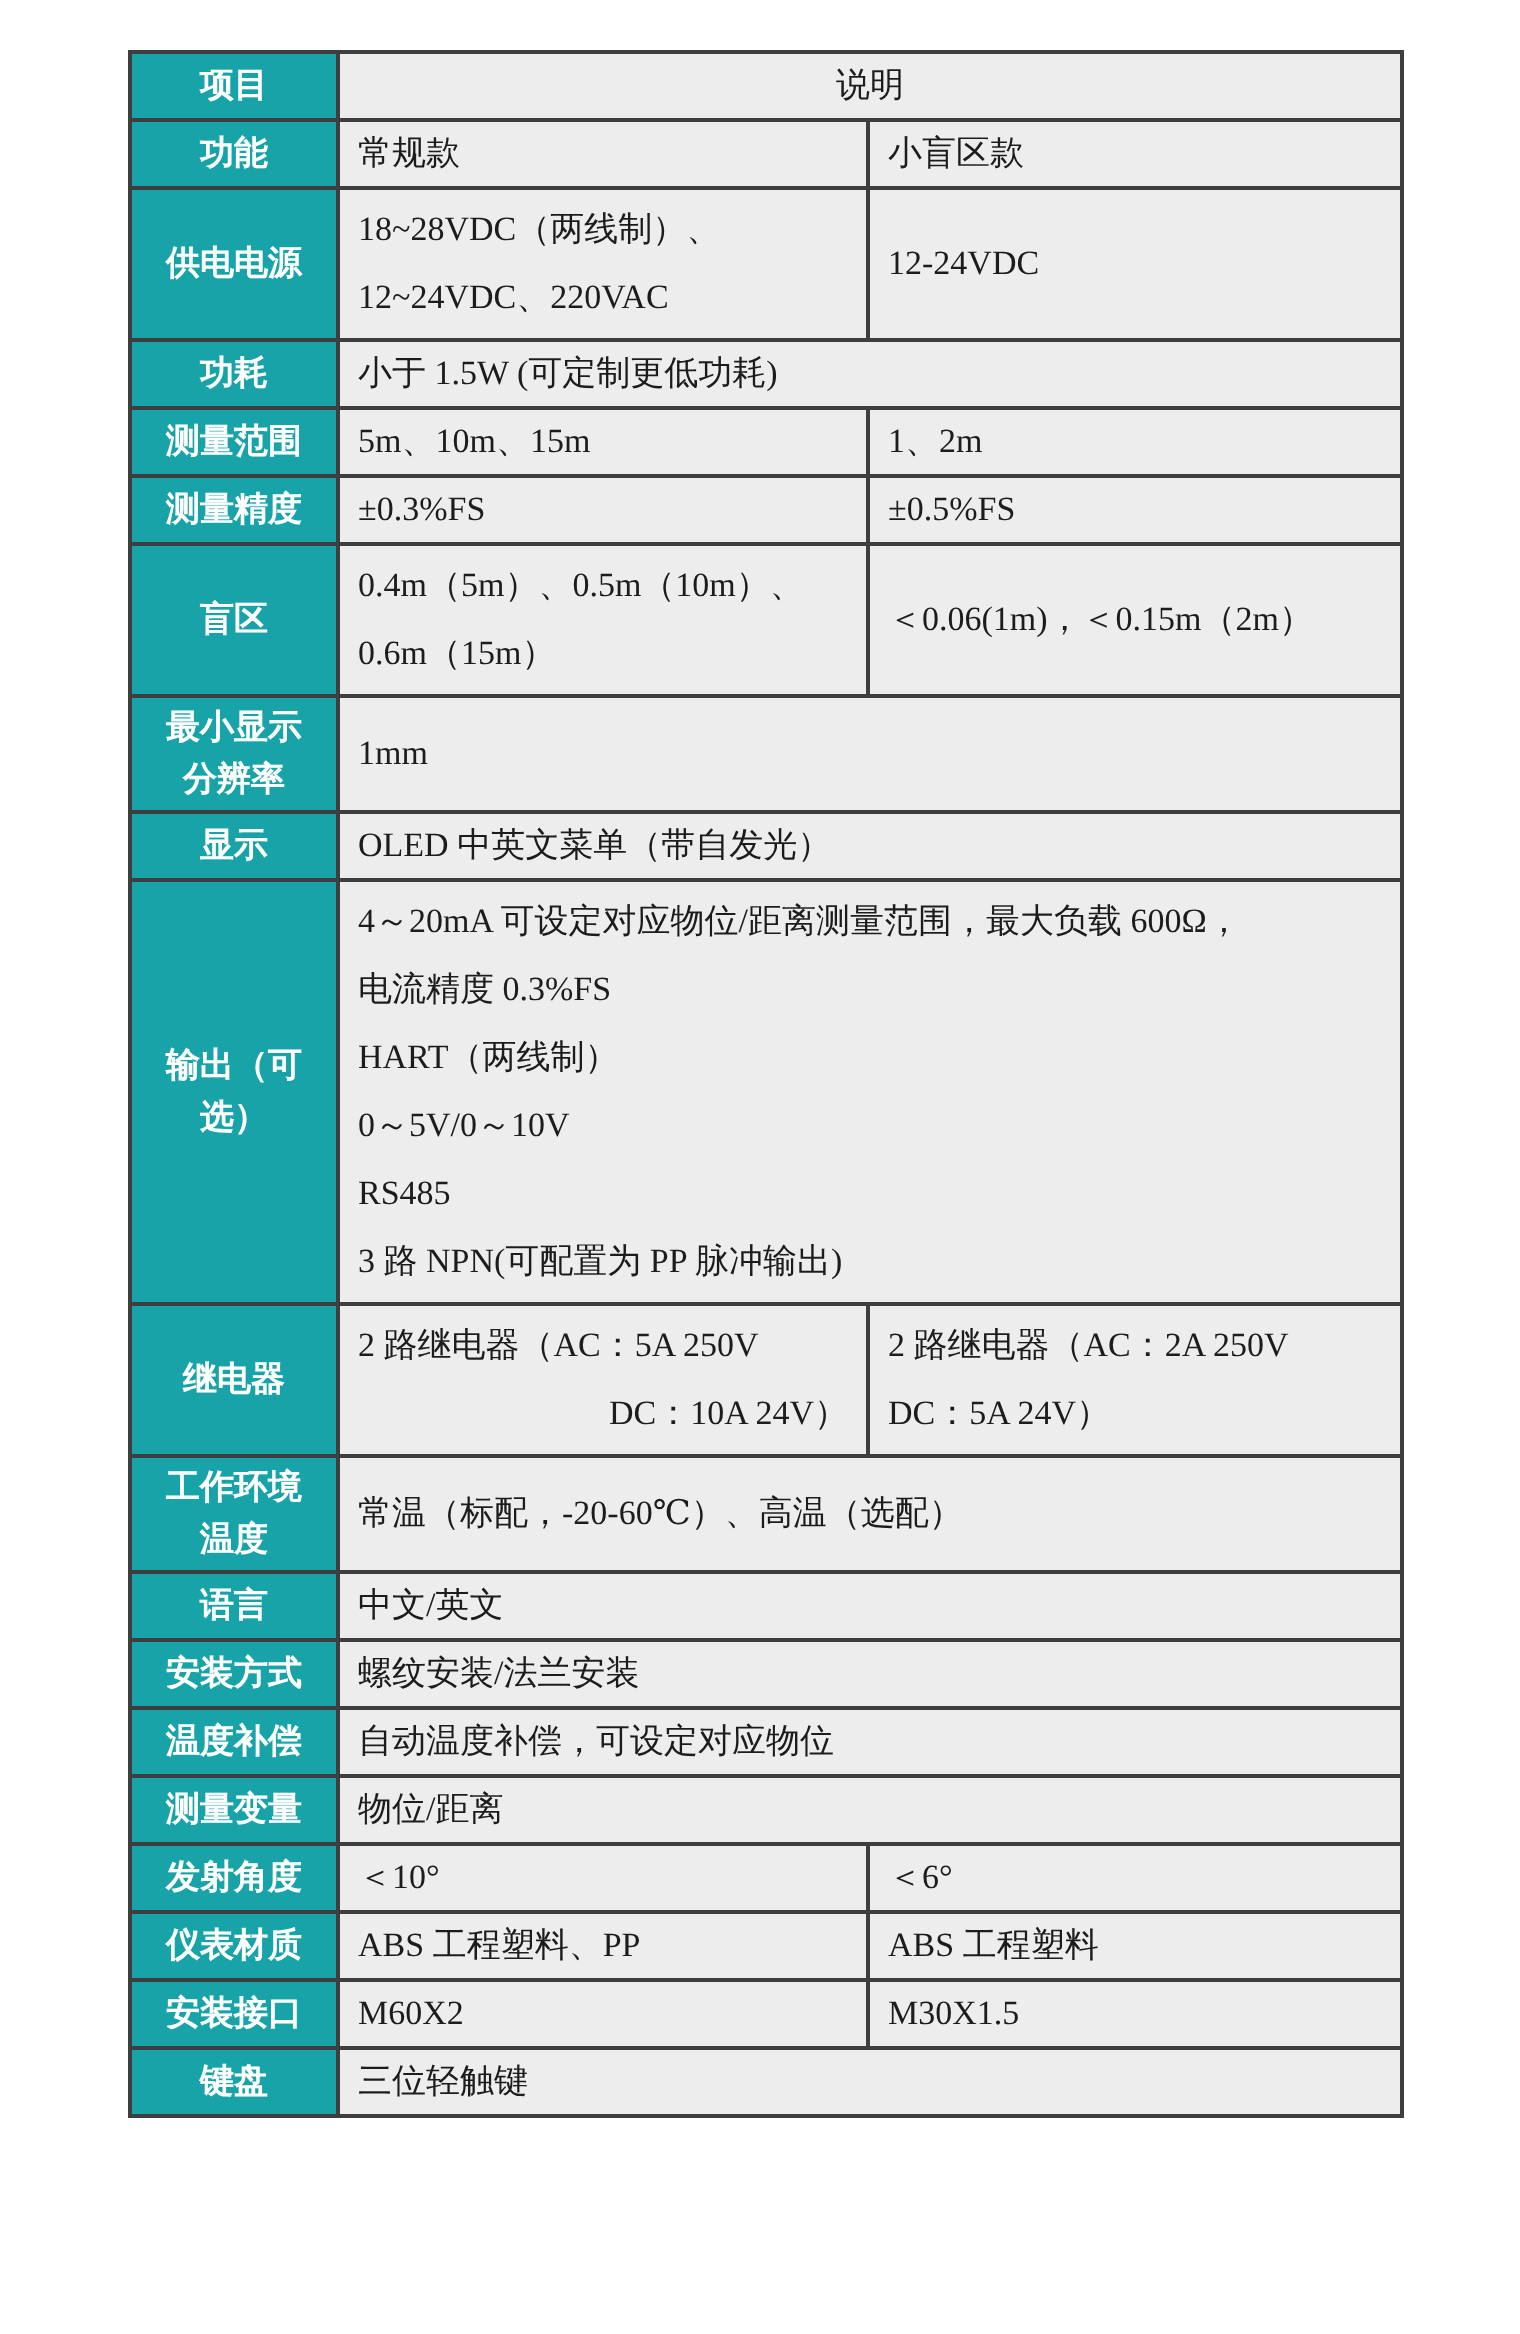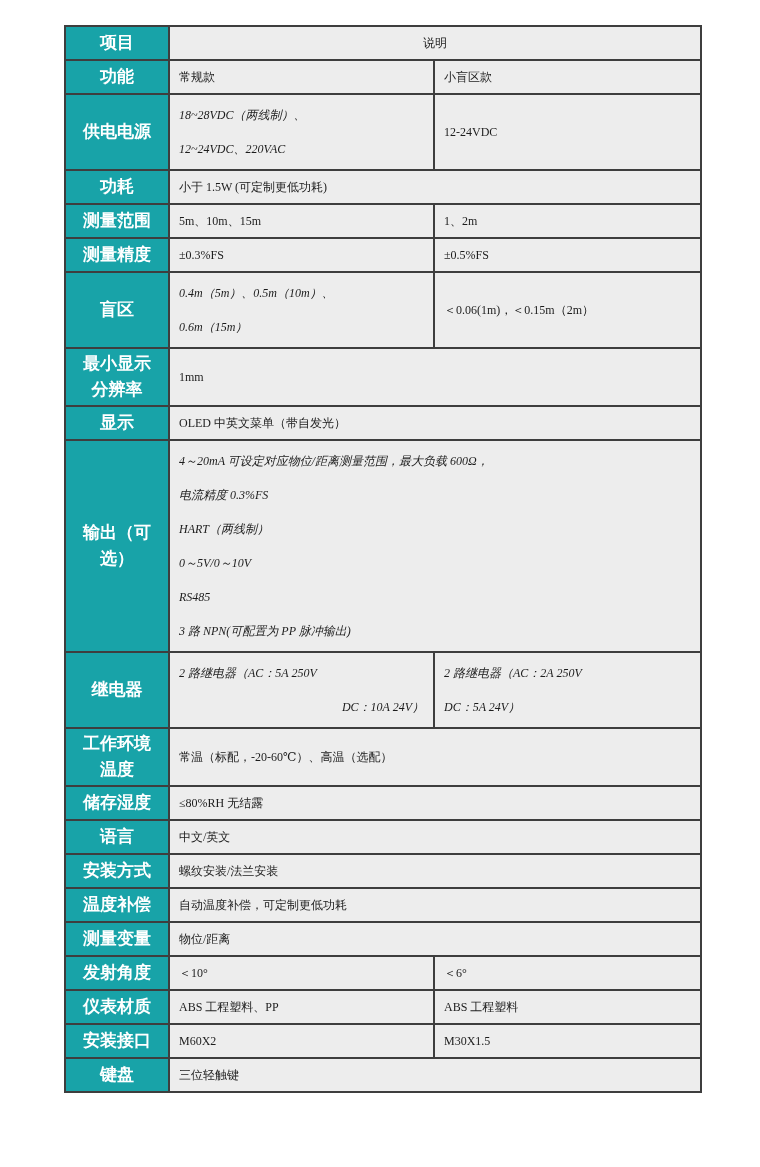--- a/index.html
+++ b/index.html
@@ -42,28 +42,27 @@
     font-weight: bold;
     font-size: 17px;
     line-height: 26px;
     text-align: center;
     padding: 2px 3px;
   }
   .spec-table td {
     background: var(--cell-bg);
     color: var(--value-text);
     font-family: "Liberation Serif", "DejaVu Serif", serif;
-    font-size: 12px;
+    font-size: 17px;
     line-height: 26px;
     text-align: left;
     padding: 3px 9px;
   }
   .spec-table td .ln {
     line-height: 34px;
-    font-style: italic;
   }
 </style>
 </head>
 <body>
 
 <div class="page">
   <table class="spec-table">
     <colgroup>
       <col class="c-label">
       <col class="c-v1">
@@ -165,41 +164,35 @@
         </tr>
         <tr>
           <th>
             <div>工作环境</div>
             <div>温度</div>
           </th>
           <td colspan="2">常温（标配，-20-60℃）、高温（选配）</td>
         </tr>
         <tr>
           <th>
-            <div>储存湿度</div>
-          </th>
-          <td colspan="2">≤80%RH 无结露</td>
-        </tr>
-        <tr>
-          <th>
             <div>语言</div>
           </th>
           <td colspan="2">中文/英文</td>
         </tr>
         <tr>
           <th>
             <div>安装方式</div>
           </th>
           <td colspan="2">螺纹安装/法兰安装</td>
         </tr>
         <tr>
           <th>
             <div>温度补偿</div>
           </th>
-          <td colspan="2">自动温度补偿，可定制更低功耗</td>
+          <td colspan="2">自动温度补偿，可设定对应物位</td>
         </tr>
         <tr>
           <th>
             <div>测量变量</div>
           </th>
           <td colspan="2">物位/距离</td>
         </tr>
         <tr>
           <th>
             <div>发射角度</div>

